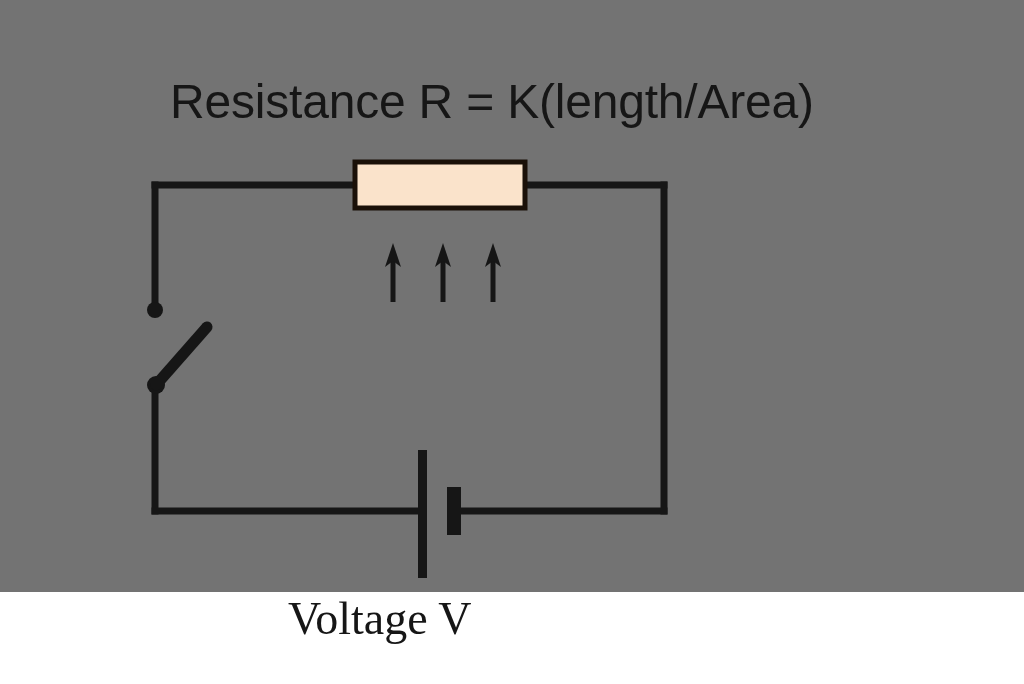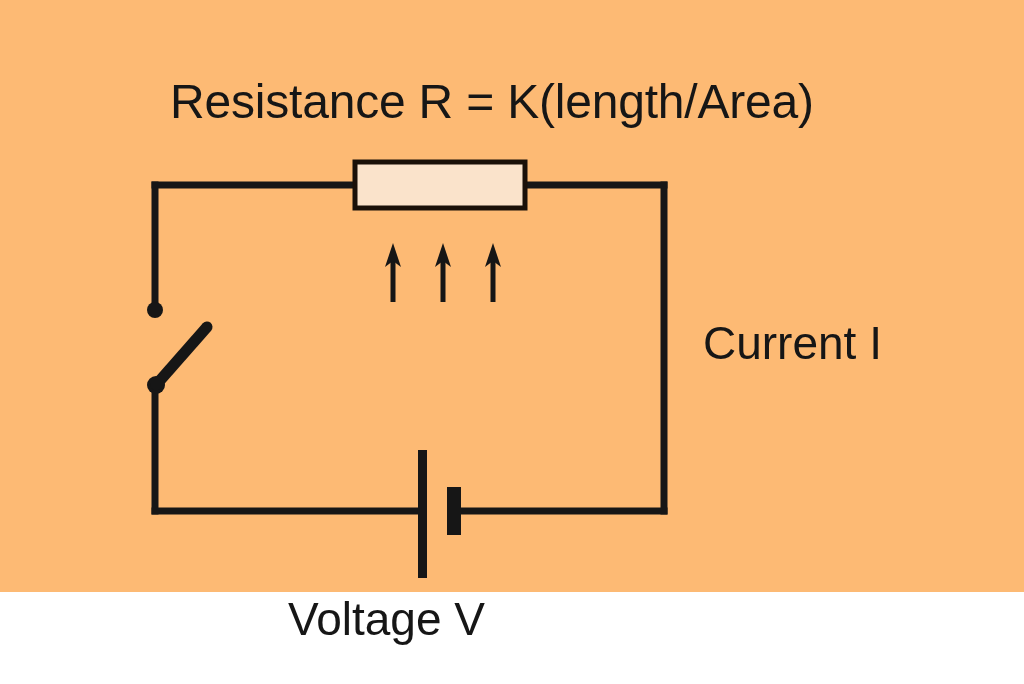--- a/index.html
+++ b/index.html
@@ -10,21 +10,21 @@
   body {
     width: 1024px;
     height: 684px;
     font-family: "Liberation Sans", sans-serif;
     overflow: hidden;
   }
   #stage {
     position: relative;
     width: 1024px;
     height: 592px;
-    background: #fdba74;
+    background: #737373;
   }
   #circuit-svg {
     position: absolute;
     left: 0;
     top: 0;
     width: 1024px;
     height: 684px;
     display: block;
   }
   .diagram-label {
@@ -48,20 +48,21 @@
   }
   #current-label {
     left: 703px;
     top: 320px;
     font-size: 46px;
   }
   #voltage-label {
     left: 288px;
     top: 596px;
     font-size: 46px;
+    font-family: Liberation Serif, serif;
   }
 </style>
 </head>
 <body>
 
 <div id="stage">
 
   <svg id="circuit-svg" viewBox="0 0 1024 684">
 
     <g>
@@ -111,17 +112,16 @@
       <rect x="418" y="450" width="9" height="128" fill="#161616"></rect>
 
       <rect x="447" y="487" width="14" height="48" fill="#161616"></rect>
     </g>
 
   </svg>
 
   <div class="diagram-label" id="title-label">Resistance R = K(length/Area)</div>
 
 
-  <div class="diagram-label" id="current-label">Current I</div>
 
   <div class="diagram-label" id="voltage-label">Voltage V</div>
 
 </div>
 
 </body></html>

